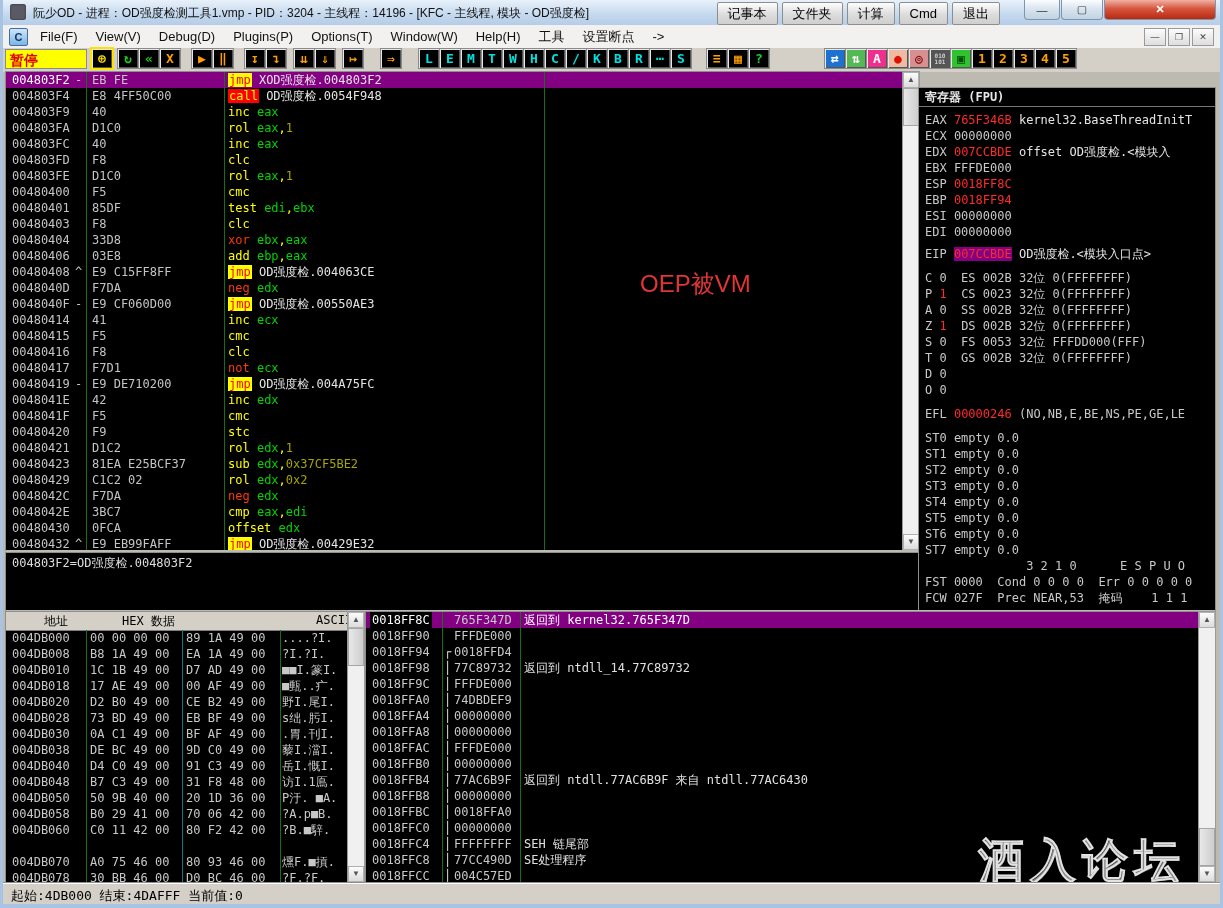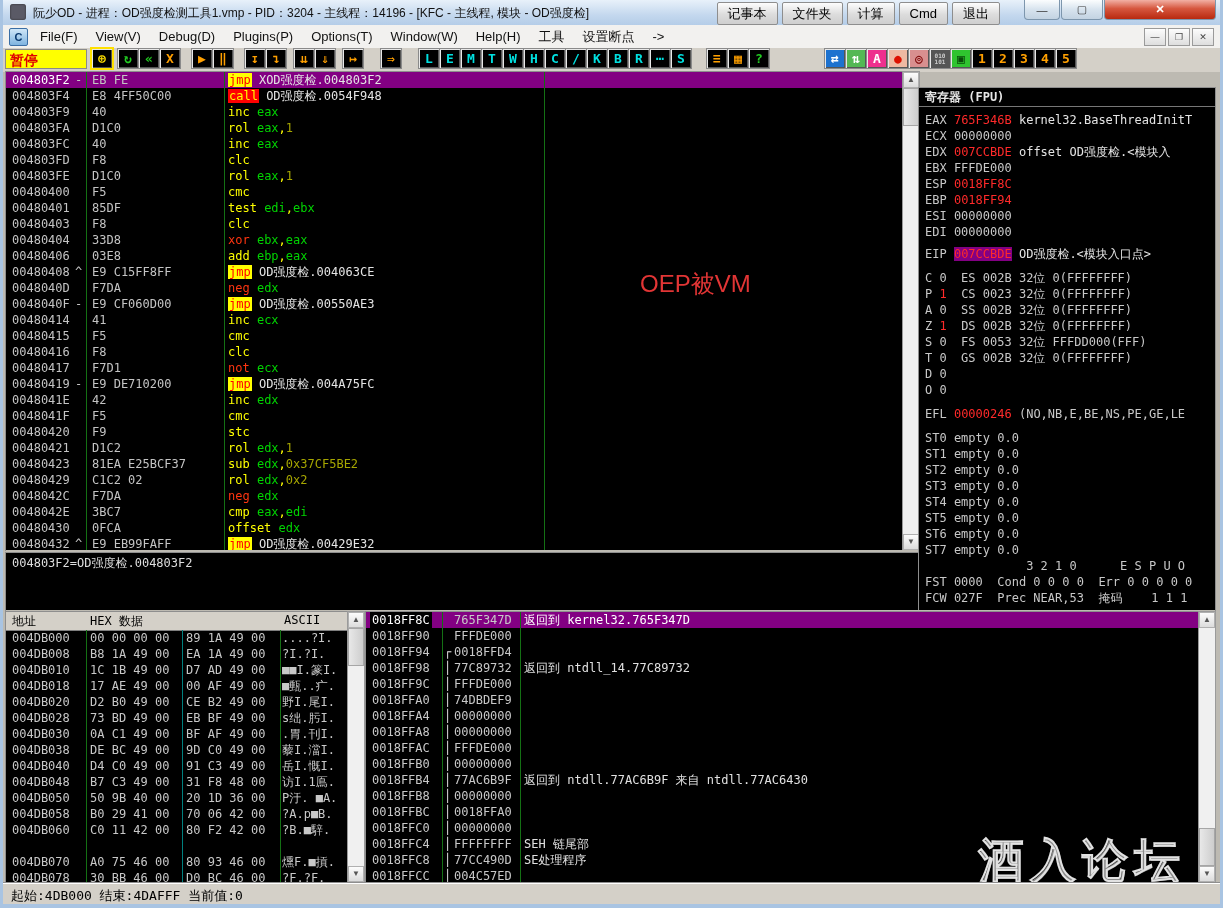--- a/index.html
+++ b/index.html
@@ -72,21 +72,21 @@
   #infopane{left:3px;top:481px;width:913px;height:57px;}
   #info-line{position:absolute;left:6px;top:2px;color:#dedede;}
   
   #registers{left:916px;top:16px;width:296px;height:565px;}
   .regcap{position:absolute;left:6px;top:1px;color:#e8e8e8;font-size:12px;font-family:"DejaVu Sans Mono",monospace;font-weight:bold;}
   .regcap-line{position:absolute;left:0;top:18px;width:100%;height:1px;background:#777;}
   .rline{position:absolute;left:6px;height:16px;}
   
   #dump{left:3px;top:540px;width:342px;height:270px;}
   .dump-head{position:absolute;left:0;top:0;width:100%;height:18px;background:#d4d0c8;border-bottom:1px solid #7e7e7e;}
-  .dh{position:absolute;top:1px;color:#000;font-size:12px;font-family:"DejaVu Sans Mono",monospace;}
+  .dh{position:absolute;top:1px;color:#000;font-size:12px;font-family:"DejaVu Sans Mono",monospace;margin-left:32px;}
   .dump-rows{position:absolute;left:0;top:18px;width:100%;height:252px;}
   .dmrow{position:absolute;left:0;width:100%;height:16px;}
   .dm-a{left:6px;color:#c8c8c8;}
   .dm-h1{left:84px;color:#c8c8c8;}
   .dm-h2{left:180px;color:#c8c8c8;}
   .dm-s{left:276px;color:#c8c8c8;font-size:11px;}
   .vsep.teal{background:#00807e;}
   
   #stack{left:363px;top:540px;width:833px;height:270px;}
   .strow{position:absolute;left:0;width:100%;height:16px;}

